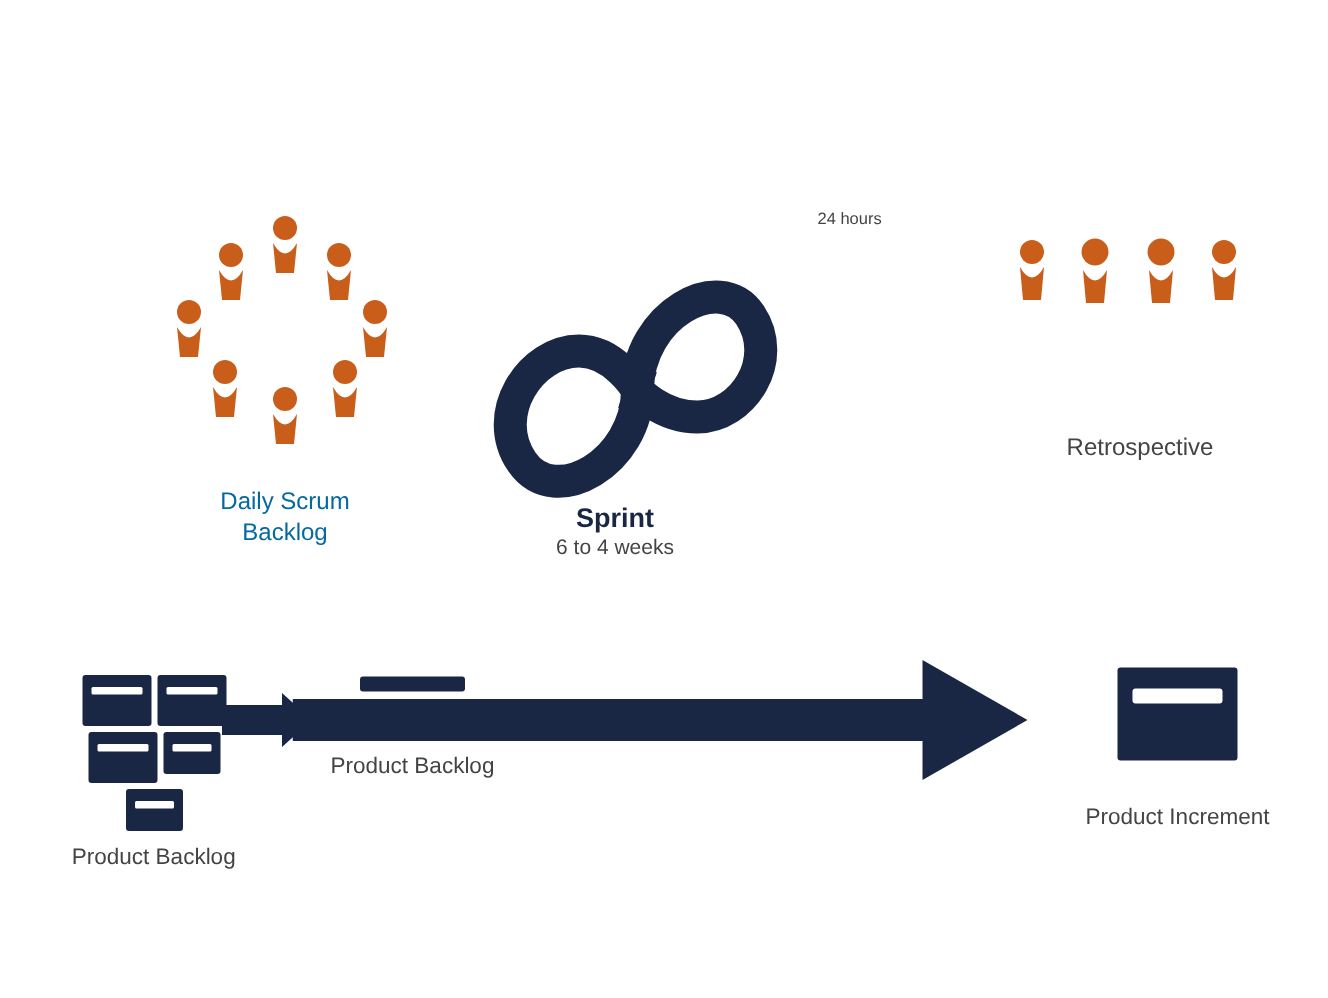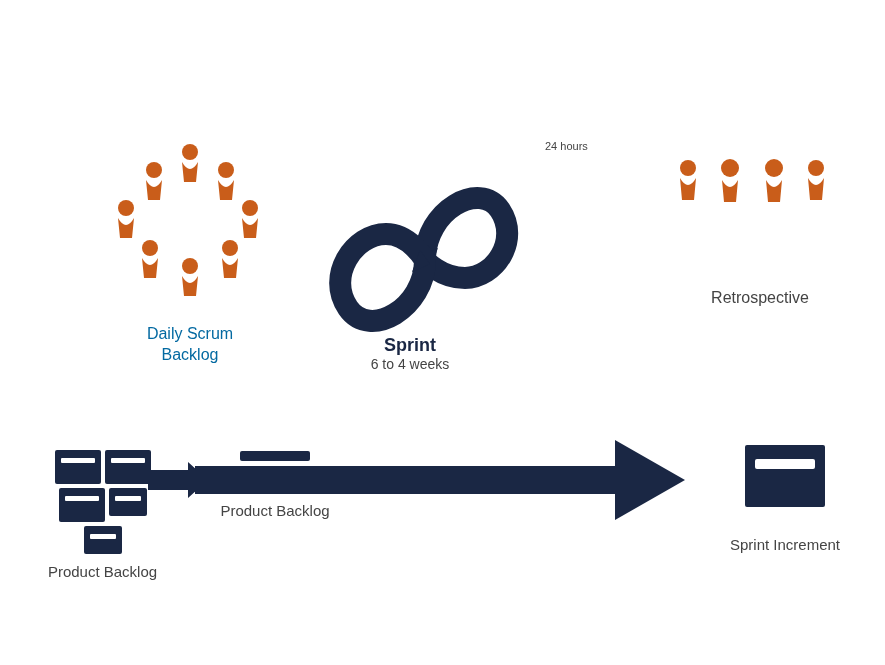--- a/index.html
+++ b/index.html
@@ -358,19 +358,19 @@
       <div class="big-arrow">
         <svg viewBox="0 0 490 80" width="490" height="80">
           <polygon points="0,26 420,26 420,0 490,40 420,80 420,54 0,54" fill="#1a2744"></polygon>
         </svg>
       </div>
 
       <div class="increment-area">
         <div class="increment-box"></div>
         <div class="area-label">
           <br>
-          <span>Sprint Increment</span>
+          <span>Product Increment</span>
         </div>
       </div>
 
     </div>
   </div>
 </div>
 
 </body></html>

